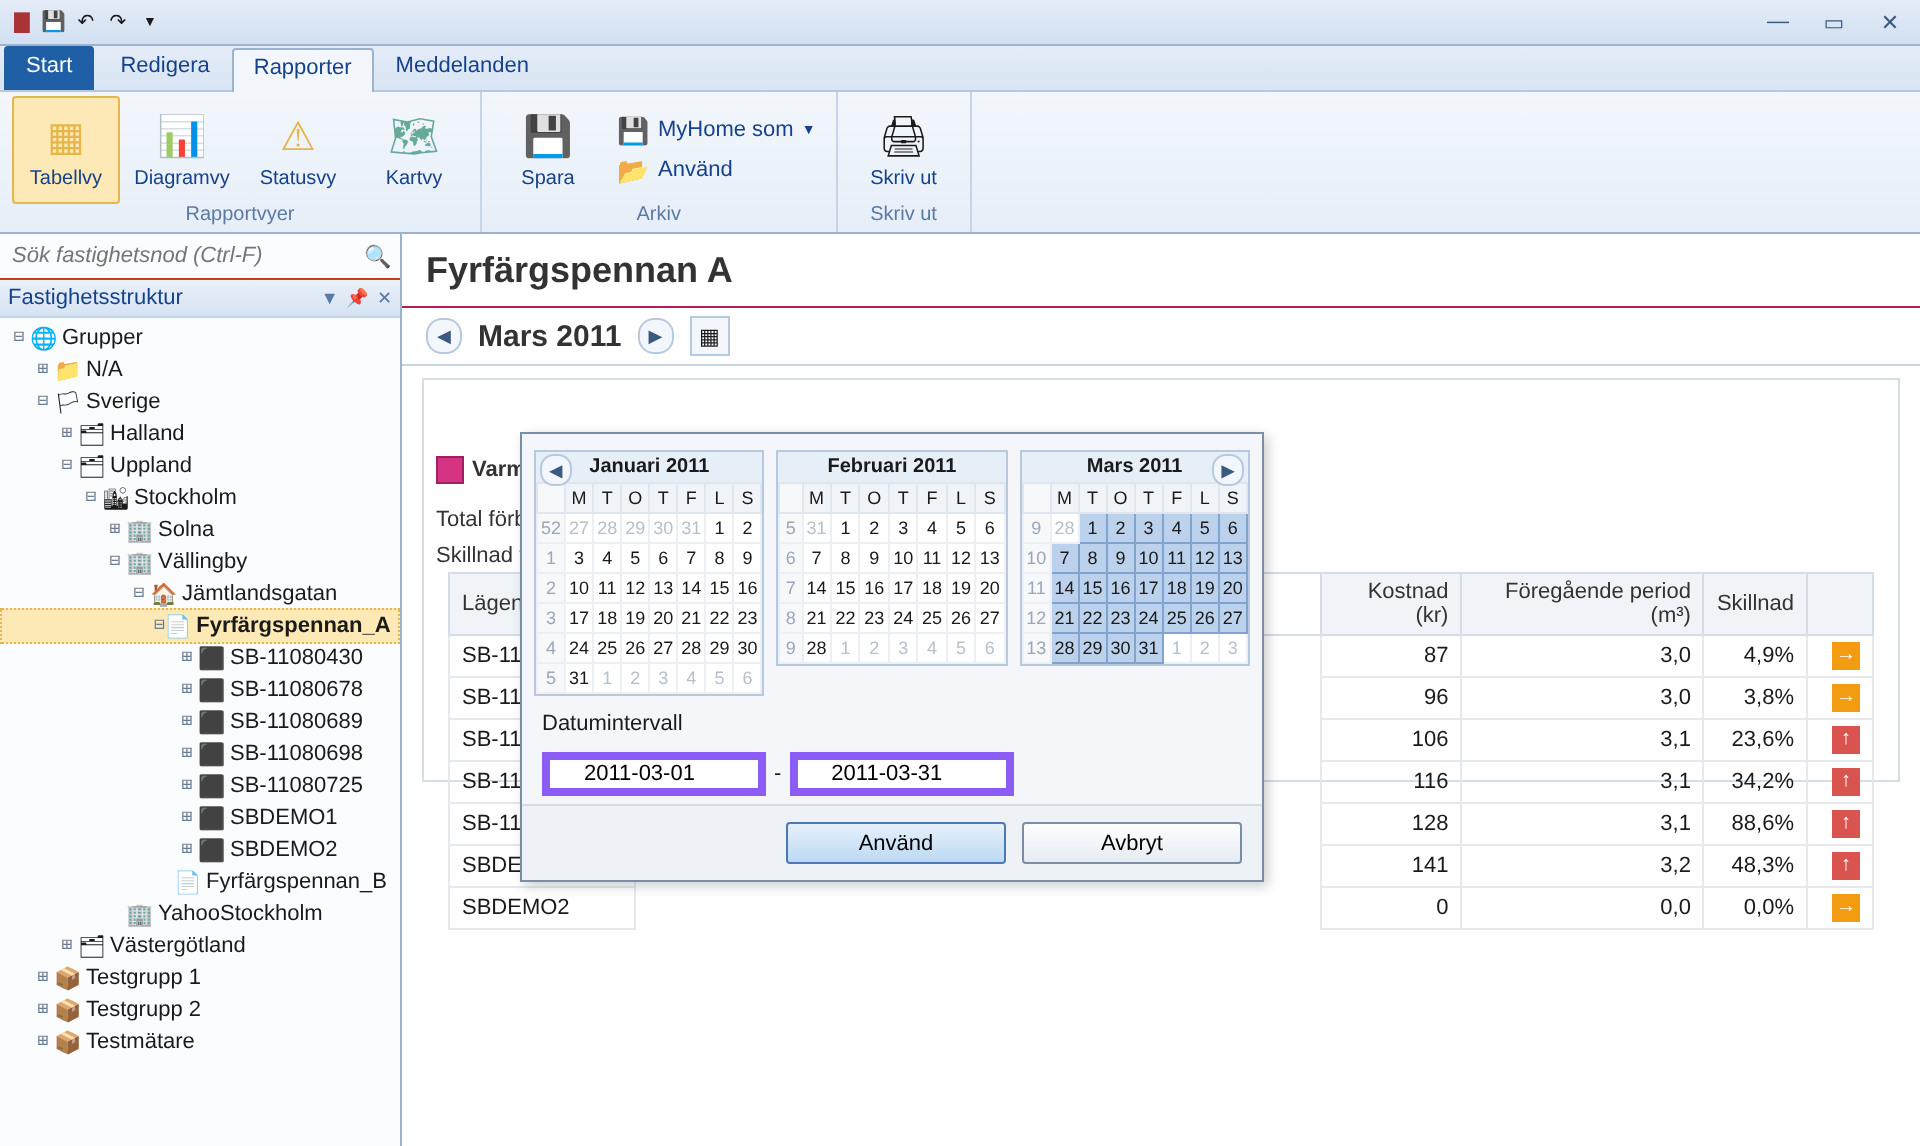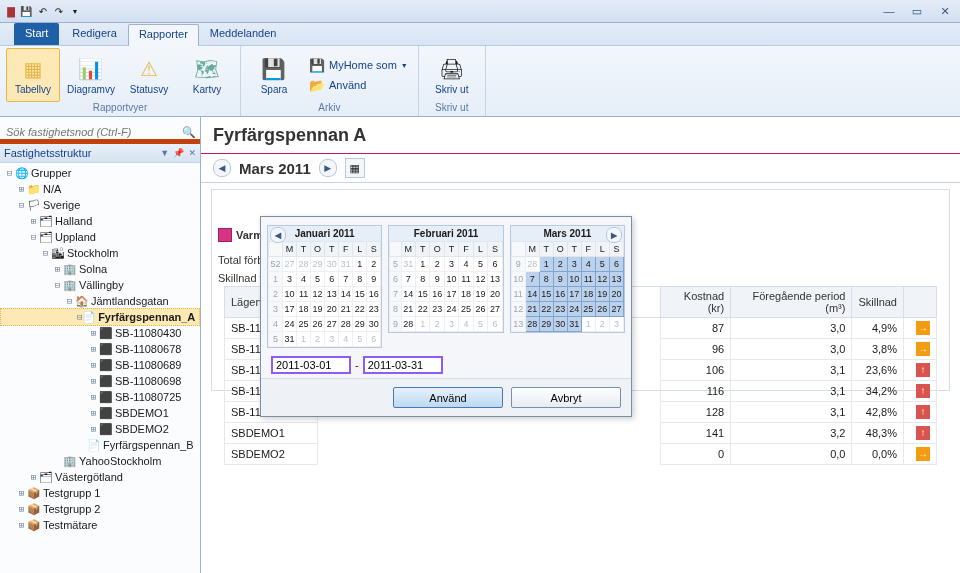--- a/index.html
+++ b/index.html
@@ -2,37 +2,37 @@
 <html><head>
 <meta charset="utf-8">
 <style>
 html,body{margin:0;padding:0;font-family:"Segoe UI",Tahoma,sans-serif;font-size:11px;color:#1a1a1a;background:#fff;width:960px;height:573px;overflow:hidden}
 .titlebar{height:22px;background:linear-gradient(#e4ecf7,#d2e0f2);display:flex;align-items:center;border-bottom:1px solid #9db2cc;position:relative}
 .qat{display:flex;align-items:center;gap:2px;padding:0 4px}
 .qat-ico{width:14px;height:14px;display:inline-flex;align-items:center;justify-content:center;font-size:10px}
 .title-txt{position:absolute;left:0;right:0;text-align:center;color:#3b5a82;font-size:11px;pointer-events:none}
 .winbtns{position:absolute;right:4px;top:0;display:flex;gap:6px;height:22px;align-items:center;color:#3b5a82}
 .winbtns span{width:22px;text-align:center;font-size:11px;cursor:pointer}
-.tabs{height:22px;background:linear-gradient(#e4ecf7,#d8e5f4);display:flex;border-bottom:1px solid #b7c9de;padding-left:14px}
+.tabs{height:22px;background:linear-gradient(#e4ecf7,#d8e5f4);display:flex;border-bottom:1px solid #b7c9de;padding-left:2px}
 .tab{padding:3px 10px;border:1px solid transparent;border-bottom:none;cursor:pointer;color:#15428b}
 .tab.start{background:#1e5fa6;color:#fff;border-radius:2px 2px 0 0;margin-right:2px}
 .tab.active{background:#f3f7fc;border-color:#9db2cc;border-radius:2px 2px 0 0;position:relative;top:1px}
 .ribbon{height:70px;background:linear-gradient(#f3f7fc,#e6eef8);border-bottom:1px solid #9db2cc;display:flex}
 .rgroup{border-right:1px solid #c5d4e6;padding:2px 6px 0 6px;display:flex;flex-direction:column;align-items:center}
 .rgroup-items{display:flex;gap:4px;flex:1}
 .rbtn{display:flex;flex-direction:column;align-items:center;justify-content:center;width:48px;padding:2px;border:1px solid transparent;border-radius:2px;cursor:pointer}
 .rbtn.sel{background:#fde9b5;border-color:#e7b64b}
 .rbtn .ico{width:26px;height:26px;display:flex;align-items:center;justify-content:center;font-size:20px}
 .rbtn .lbl{font-size:10px;color:#15428b;text-align:center;line-height:11px;margin-top:2px}
 .rgroup-cap{font-size:10px;color:#5a7aa6;text-align:center;height:14px}
 .rbtn-sm{display:flex;align-items:center;gap:4px;padding:1px 4px;cursor:pointer;color:#15428b;font-size:11px}
 .rbtn-sm .ico{width:16px;height:16px;display:inline-flex;align-items:center;justify-content:center;font-size:13px}
 .body{display:flex;height:459px}
 .leftpane{width:200px;border-right:1px solid #9db2cc;display:flex;flex-direction:column;background:#fbfcfe}
-.search{height:22px;border-bottom:5px solid #c2410c;display:flex;align-items:flex-end;padding:0 4px;gap:4px}
+.search{height:22px;border-bottom:1px solid #c2410c;display:flex;align-items:center;padding:0 4px;gap:4px}
 .search input{flex:1;border:none;background:transparent;font-style:italic;color:#9aa7b8;font-size:11px;outline:none}
 .panehdr{height:18px;background:linear-gradient(#e9f0f9,#d6e3f2);border-bottom:1px solid #c5d4e6;display:flex;align-items:center;padding:0 4px;color:#15428b;font-size:11px;justify-content:space-between}
 .panehdr .ctrls{display:flex;gap:4px;color:#5a7aa6;font-size:9px}
 .tree{flex:1;overflow:auto;padding:2px 0}
 .tn{white-space:nowrap;display:flex;align-items:center;height:16px;padding-right:4px;cursor:pointer}
 .tn .tg{width:11px;text-align:center;color:#6a7d94;font-size:9px;font-family:monospace}
 .tn .ic{width:14px;text-align:center;font-size:11px;margin-right:2px}
 .tn .tx{font-size:11px}
 .tn.sel{background:#fde9b5;border:1px dotted #e7b64b;margin:-1px 0}
 .tn.sel .tx{font-weight:bold}
@@ -59,21 +59,21 @@
 .calhdr .nav{position:absolute;top:1px;width:14px;height:14px;border:1px solid #b7c9de;border-radius:7px;background:#f3f7fc;display:inline-flex;align-items:center;justify-content:center;font-size:8px;cursor:pointer;color:#3b5a82}
 .calhdr .nav.l{left:2px}
 .calhdr .nav.r{right:2px}
 .cal table{border-collapse:collapse}
 .cal th{width:14px;height:12px;background:#f0f3f7;border:1px solid #dfe6ee;font-weight:normal;text-align:center;font-size:9px}
 .cal td{width:14px;height:12px;border:1px solid #eceff3;text-align:center;cursor:pointer;font-size:9px}
 .cal td.dim{color:#b8c0cb}
 .cal td.hl{background:#bcd2ec;border-color:#7fa4d0}
 .cal th.wk,.cal td.wk{background:#f7f8fa;color:#9aa7b8;width:14px}
 .popup .drow{padding:4px 10px;display:flex;align-items:center;gap:4px;font-size:11px}
-.popup .drow input{width:70px;border:2px solid #8b5cf6;padding:1px 3px;font-size:11px}
+.popup .drow input{width:70px;border:4px solid #8b5cf6;padding:1px 17px;font-size:11px}
 .popup .btnrow{display:flex;justify-content:flex-end;gap:8px;padding:8px 10px;border-top:1px solid #d5dde6;background:#eef2f7}
 .popup button{width:110px;height:21px;border:1px solid #7a8ea6;border-radius:2px;background:linear-gradient(#fefefe,#e6ecf3);cursor:pointer;font-size:11px}
 .popup button.primary{background:linear-gradient(#e6f1fb,#bcd9f2);border-color:#4a7ab5}
 .hidden-lbls{position:absolute;left:6px;top:36px;font-size:11px;color:#333}
 .hidden-lbls div{height:18px}
 </style>
 </head>
 <body>
 
 <div class="titlebar">
@@ -349,21 +349,21 @@
               <td>116</td>
               <td>3,1</td>
               <td>34,2%</td>
               <td><span class="arr-ico arr-r">↑</span></td>
             </tr>
             <tr>
               <td>SB-11080</td>
               <td style="border:none"></td>
               <td>128</td>
               <td>3,1</td>
-              <td>42,8%</td>
+              <td>88,6%</td>
               <td><span class="arr-ico arr-r">↑</span></td>
             </tr>
             <tr>
               <td>SBDEMO1</td>
               <td style="border:none"></td>
               <td>141</td>
               <td>3,2</td>
               <td>48,3%</td>
               <td><span class="arr-ico arr-r">↑</span></td>
             </tr>
@@ -586,20 +586,23 @@
                     <td class=" hl">31</td>
                     <td class="dim">1</td>
                     <td class="dim">2</td>
                     <td class="dim">3</td>
                   </tr>
                 </tbody>
               </table>
             </div>
           </div>
         <div class="drow">
+          <span>Datumintervall</span>
+        </div>
+        <div class="drow">
           <input value="2011-03-01" style="">
           <span>-</span>
           <input value="2011-03-31" style="">
         </div>
         <div class="btnrow">
           <button class="primary">Använd</button>
           <button>Avbryt</button>
         </div>
       </div>
     </div>

